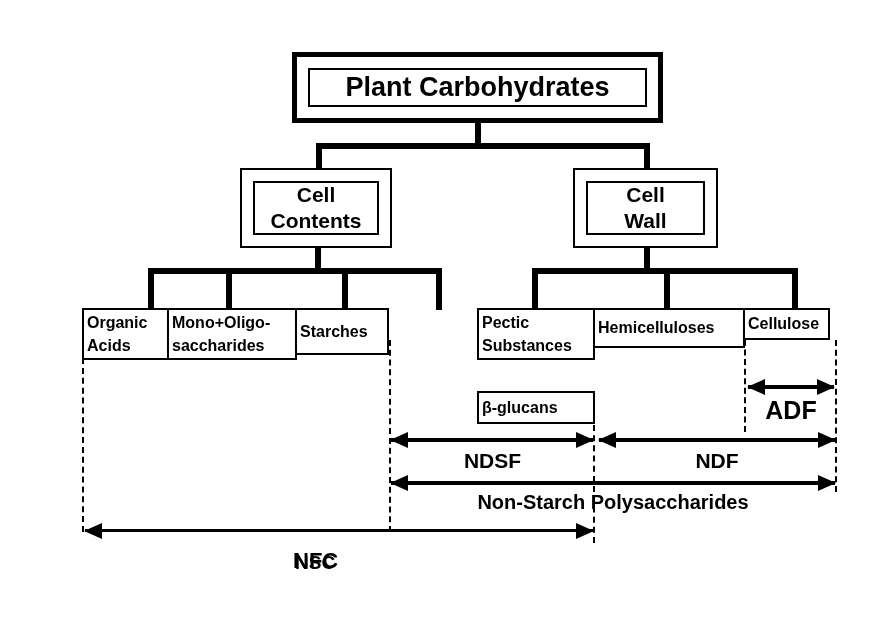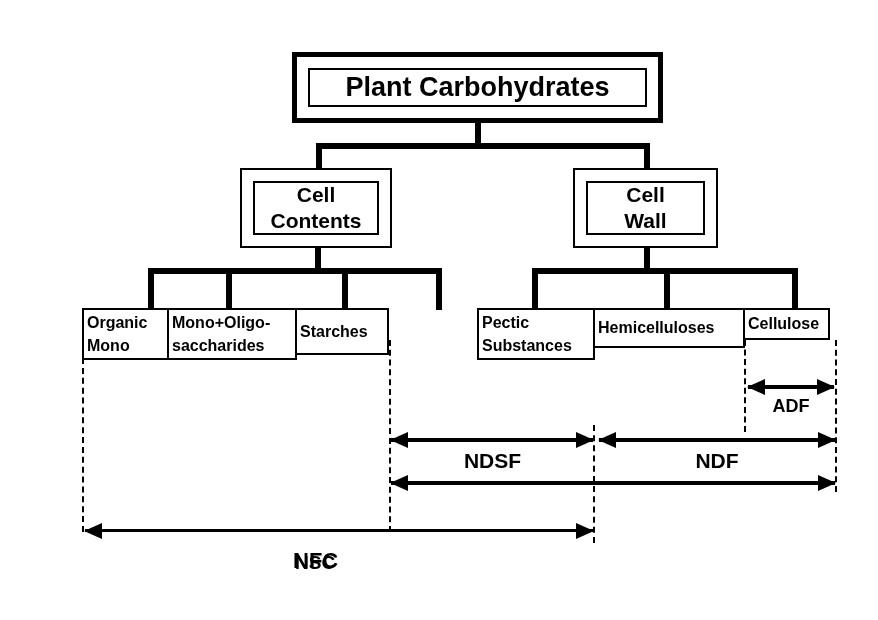--- a/index.html
+++ b/index.html
@@ -35,21 +35,21 @@
   
   .arrow { position:absolute; height:4px; background:var(--ink); }
   .arrow.thin { height:3px; }
   .ah { position:absolute; top:50%; width:0; height:0;
         border-top:8px solid transparent; border-bottom:8px solid transparent;
         transform:translateY(-50%); }
   .ah-l { left:-1px;  border-right:18px solid var(--ink); }
   .ah-r { right:-1px; border-left:18px solid var(--ink); }
   
   .albl { position:absolute; text-align:center; font-size:21px; }
-  .albl.small { font-size:18px; }
+  .albl.small { font-size:25px; }
   .albl.mid { font-size:20px; }
   .overlap { position:absolute; font-size:22px; }
   .overlap.under { font-size:19px; }
 </style>
 </head>
 <body>
 
 <div id="canvas">
 
   <div class="line" style="left:475px;top:123px;width:6px;height:24px"></div>
@@ -77,28 +77,29 @@
   <div class="dbox" style="left:240px;top:168px;width:152px;height:80px">
     <div class="dbox-inner l2-text">Cell
 Contents</div>
   </div>
   <div class="dbox" style="left:573px;top:168px;width:145px;height:80px">
     <div class="dbox-inner l2-text">Cell
 Wall</div>
   </div>
 
   <div class="cell" style="left:82px;top:308px;width:87px;height:52px">Organic
-Mono</div>
+Acids</div>
   <div class="cell" style="left:167px;top:308px;width:130px;height:52px">Mono+Oligo-
 saccharides</div>
   <div class="cell" style="left:295px;top:308px;width:94px;height:47px">Starches</div>
   <div class="cell" style="left:477px;top:308px;width:118px;height:52px">Pectic
 Substances</div>
   <div class="cell" style="left:593px;top:308px;width:152px;height:40px">Hemicelluloses</div>
   <div class="cell" style="left:743px;top:308px;width:87px;height:32px">Cellulose</div>
+  <div class="cell" style="left:477px;top:391px;width:118px;height:33px">β-glucans</div>
 
   <div class="dash" style="left:82px;top:358px;height:174px"></div>
   <div class="dash" style="left:389px;top:340px;height:192px"></div>
   <div class="dash" style="left:593px;top:425px;height:118px"></div>
   <div class="dash" style="left:744px;top:340px;height:92px"></div>
   <div class="dash" style="left:835px;top:340px;height:152px"></div>
 
   <div class="arrow" style="left:748px;top:385px;width:86px">
     <span class="ah ah-l"></span>
     <span class="ah ah-r"></span>
@@ -114,20 +115,21 @@
   <div class="arrow" style="left:599px;top:438px;width:236px">
     <span class="ah ah-l"></span>
     <span class="ah ah-r"></span>
   </div>
   <div class="albl" style="left:598px;top:449px;width:238px">NDF</div>
 
   <div class="arrow" style="left:391px;top:481px;width:444px">
     <span class="ah ah-l"></span>
     <span class="ah ah-r"></span>
   </div>
+  <div class="albl mid" style="left:390px;top:491px;width:446px">Non-Starch Polysaccharides</div>
 
   <div class="arrow thin" style="left:85px;top:529px;width:508px">
     <span class="ah ah-l"></span>
     <span class="ah ah-r"></span>
   </div>
   <div class="overlap" style="left:293px;top:548px">NFC</div>
   <div class="overlap under" style="left:295px;top:552px">NSC</div>
 
 </div>
 

